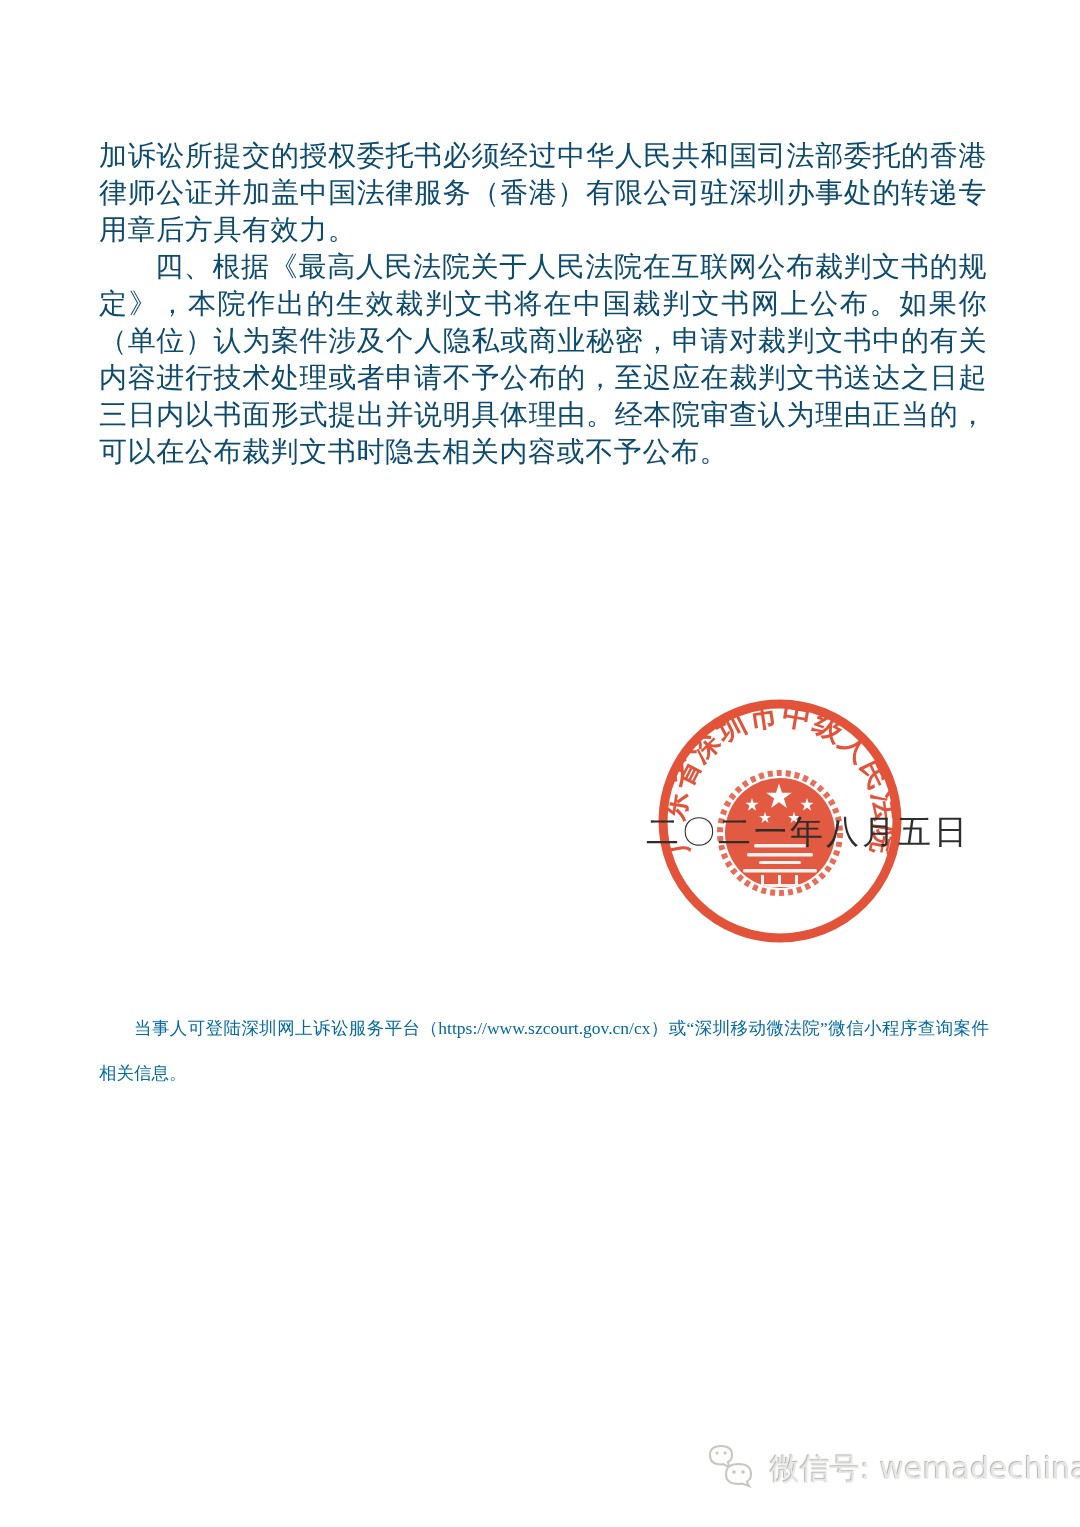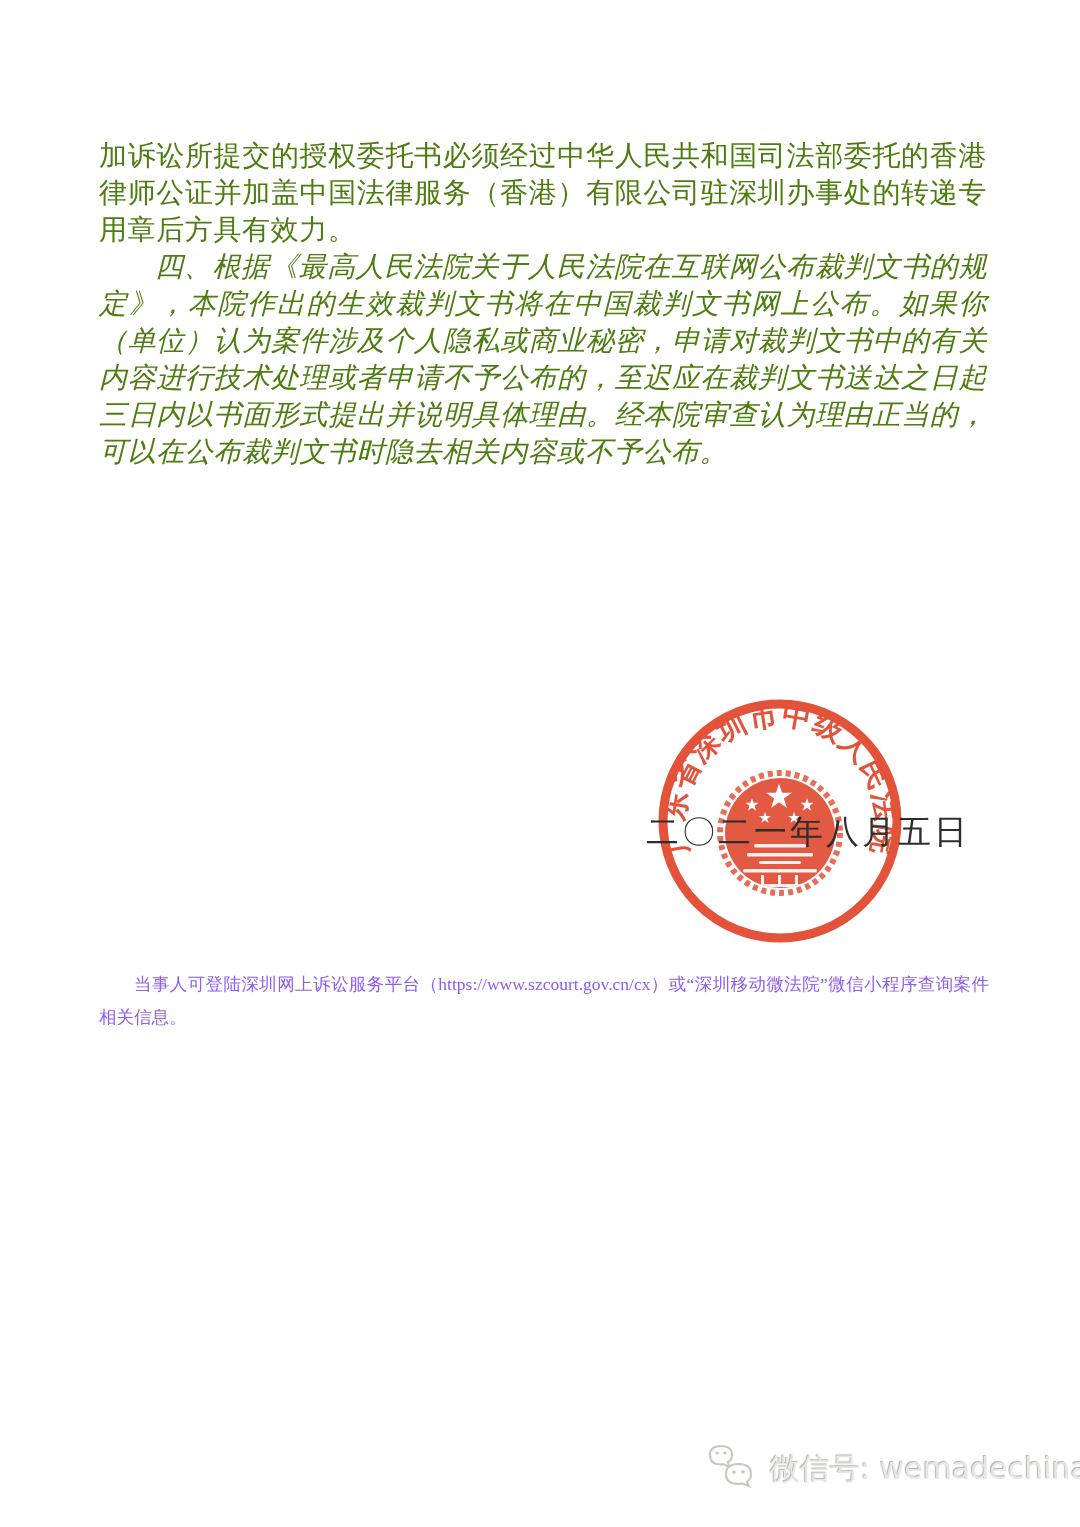--- a/index.html
+++ b/index.html
@@ -12,28 +12,28 @@
     overflow: hidden;
     font-family: "Liberation Serif", "DejaVu Serif", serif;
   }
 
   
   .body-text {
     position: absolute;
     left: 99px;
     top: 137px;
     width: 888px;
-    color: #4d7c0f;
+    color: #0c4a6e;
     font-size: 28px;
     line-height: 37px;
     letter-spacing: 0.6px;
     text-align: justify;
   }
   .body-text p { margin: 0; }
-  .body-text p.indent { text-indent: 2em; font-style: italic; }
+  .body-text p.indent { text-indent: 2em; }
 
   
   .seal {
     position: absolute;
     left: 655px;
     top: 696px;
     width: 250px;
     height: 250px;
     opacity: 0.93;
   }
@@ -47,25 +47,25 @@
     letter-spacing: 3px;
     color: #2e2e2c;
     white-space: nowrap;
     z-index: 4;
   }
 
   
   .footnote {
     position: absolute;
     left: 99px;
-    top: 950px;
+    top: 988px;
     width: 890px;
     font-size: 17.5px;
-    line-height: 33px;
-    color: #8b5cf6;
+    line-height: 45px;
+    color: #0369a1;
     text-indent: 2em;
     text-align: justify;
   }
 
   
   .watermark {
     position: absolute;
     left: 702px;
     top: 1438px;
     height: 62px;

